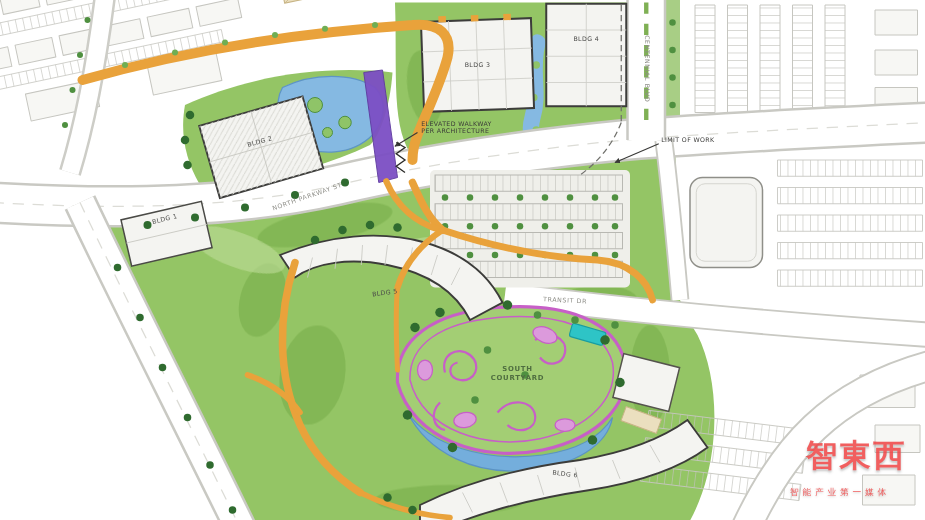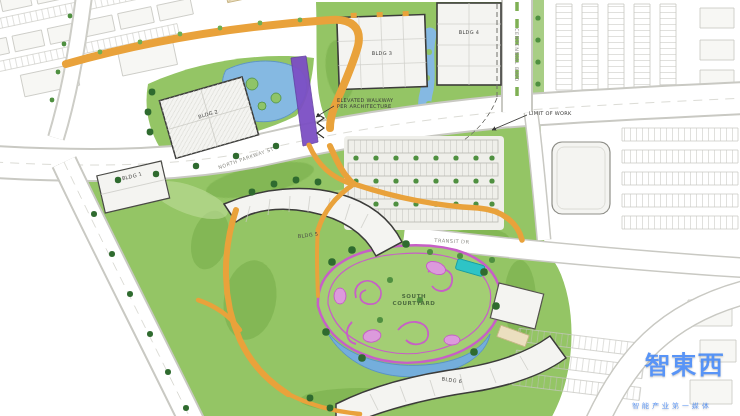--- a/index.html
+++ b/index.html
@@ -6,25 +6,25 @@
   .stage{position:relative;width:740px;height:416px;background:#FFFFFF;overflow:hidden;
          font-family:"DejaVu Sans",sans-serif;}
   .stage svg.scene{position:absolute;left:0;top:0;}
   .lbl{position:absolute;font-size:5px;line-height:1.25;color:#4A4A48;letter-spacing:.3px;
        white-space:pre-line;text-align:center;transform:translate(-50%,-50%) rotate(var(--r,0deg));
        pointer-events:none;}
   .lbl.street{color:#8E8E88;font-size:5px;letter-spacing:.5px;}
   .lbl.note{font-size:5px;color:#3A3A38;text-align:left;transform:translate(0,-50%);}
   .lbl.court{color:#4F6E40;font-size:5.5px;font-weight:bold;letter-spacing:.6px;}
   
-  .wm{position:absolute;left:612px;top:348px;width:120px;text-align:center;color:#3b82f6;
+  .wm{position:absolute;left:612px;top:348px;width:120px;text-align:center;color:#ef4444;
       opacity:.85;text-shadow:0 1px 2px rgba(135,135,135,.6);}
   .wm-row{display:flex;align-items:center;justify-content:center;gap:4px;}
   .wm-brand{font-size:25px;font-weight:bold;letter-spacing:2px;}
-  .wm-tag{font-size:7px;letter-spacing:3px;margin-top:20px;}
+  .wm-tag{font-size:7px;letter-spacing:3px;margin-top:8px;}
 </style>
 </head>
 <body>
 
 <div class="stage">
 
 <svg class="scene" width="740" height="416" viewBox="0 0 740 416">
   <defs>
     <marker id="arw" viewBox="0 0 10 10" refX="9" refY="5" markerWidth="5" markerHeight="5" orient="auto">
       <path d="M0 0L10 5L0 10z" fill="#3A3A38"></path>

